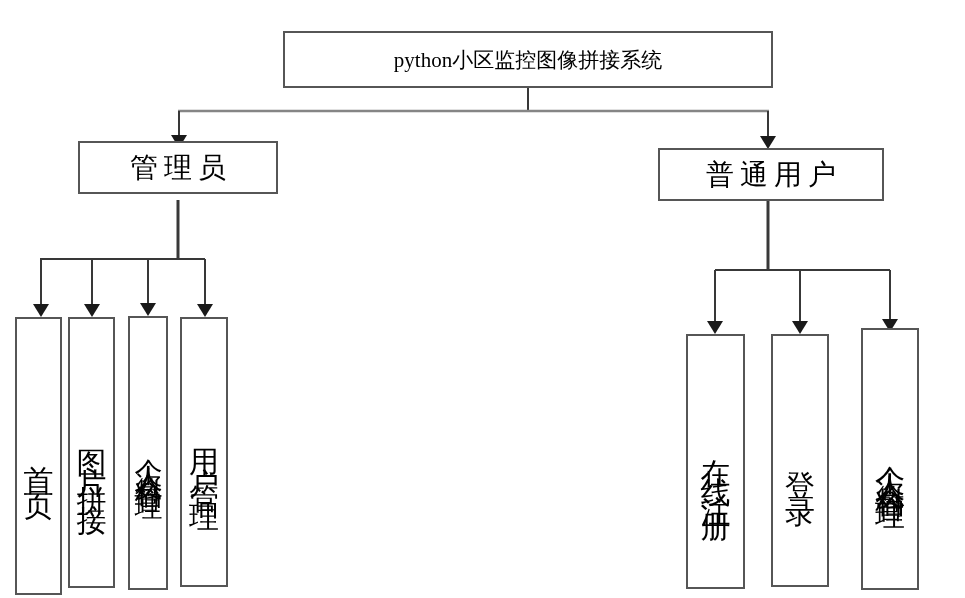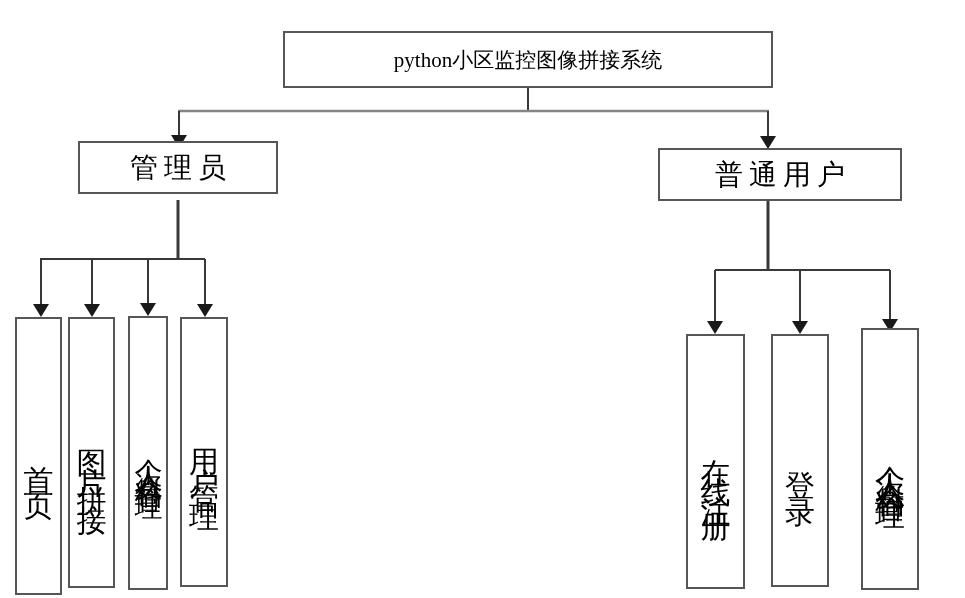--- a/index.html
+++ b/index.html
@@ -32,21 +32,21 @@
     justify-content: center;
     color: #000000;
   }
   .node-h .label {
     white-space: nowrap;
   }
   
   .n-root { left: 283px; top: 16px; width: 490px; height: 57px; font-size: 21px; }
   
   .n-admin { left: 78px;  top: 126px; width: 200px; height: 53px; font-size: 28px; letter-spacing: 6px; }
-  .n-user  { left: 658px; top: 133px; width: 244px; height: 53px; font-size: 28px; letter-spacing: 6px; }
+  .n-user  { left: 658px; top: 133px; width: 226px; height: 53px; font-size: 28px; letter-spacing: 6px; }
   .n-admin .label, .n-user .label { padding-left: 6px; } 
   
   .leaf { font-size: 30px; }
   .leaf .vlabel {
     writing-mode: vertical-rl;
     text-orientation: upright;
     line-height: 1;
     display: block;
   }
   .v2 .vlabel { letter-spacing: 28px; margin-bottom: -28px; }

